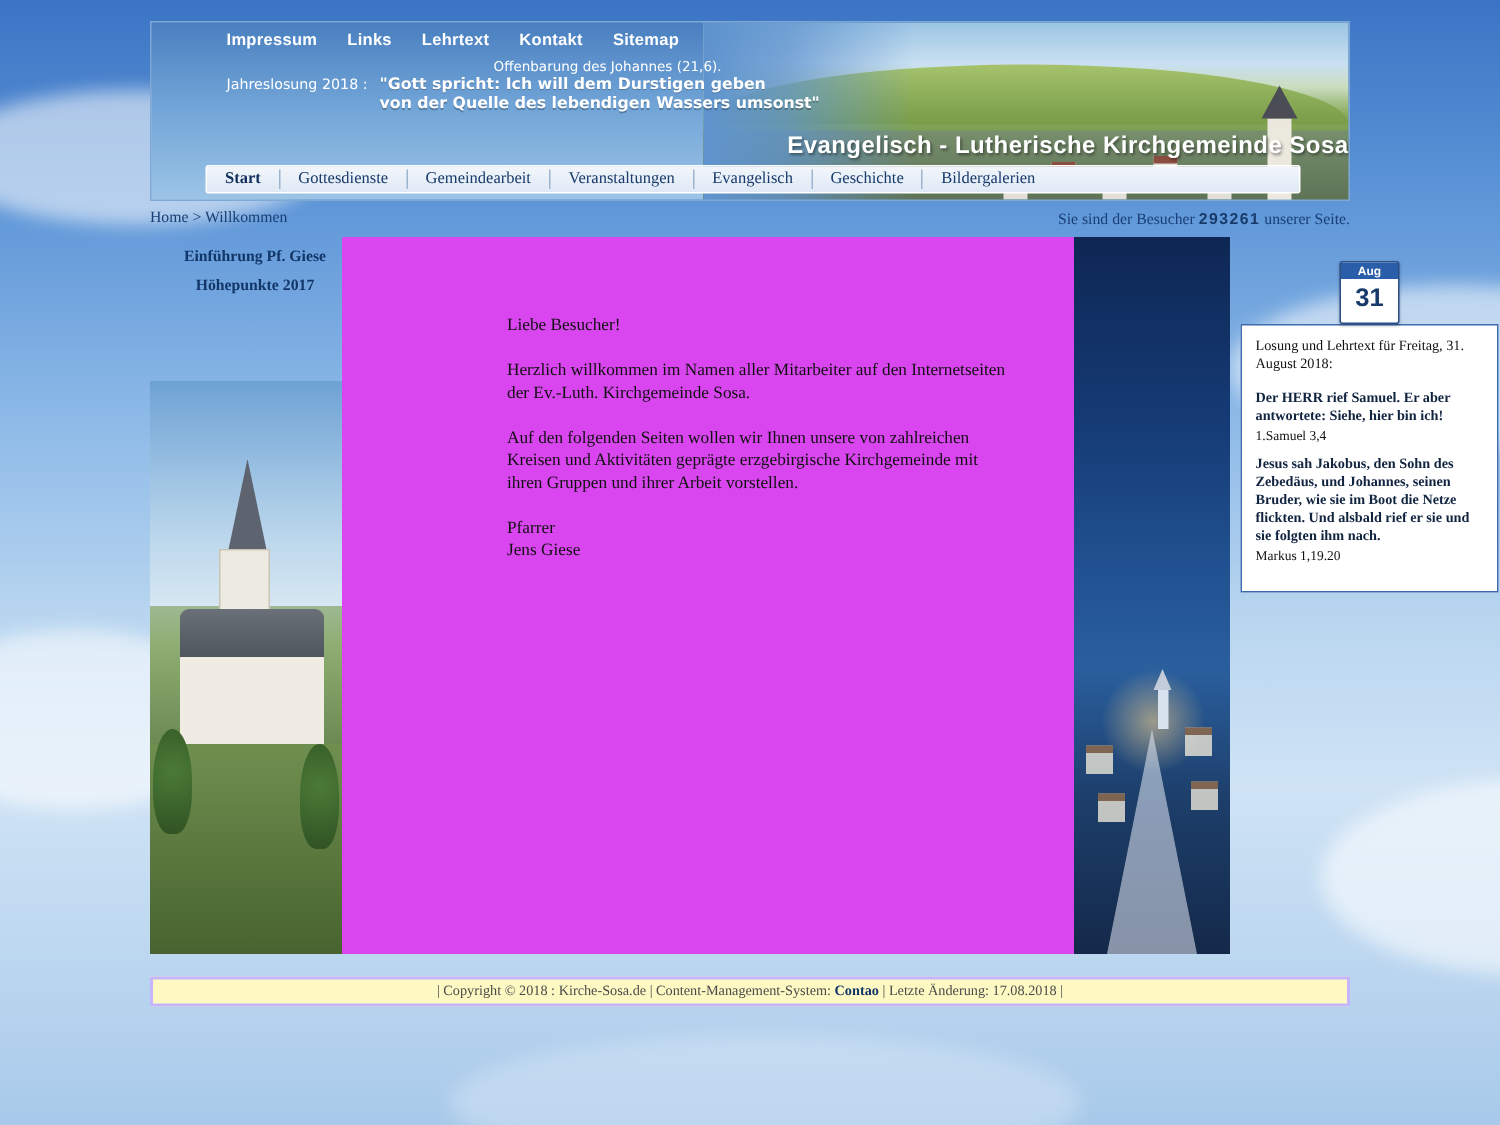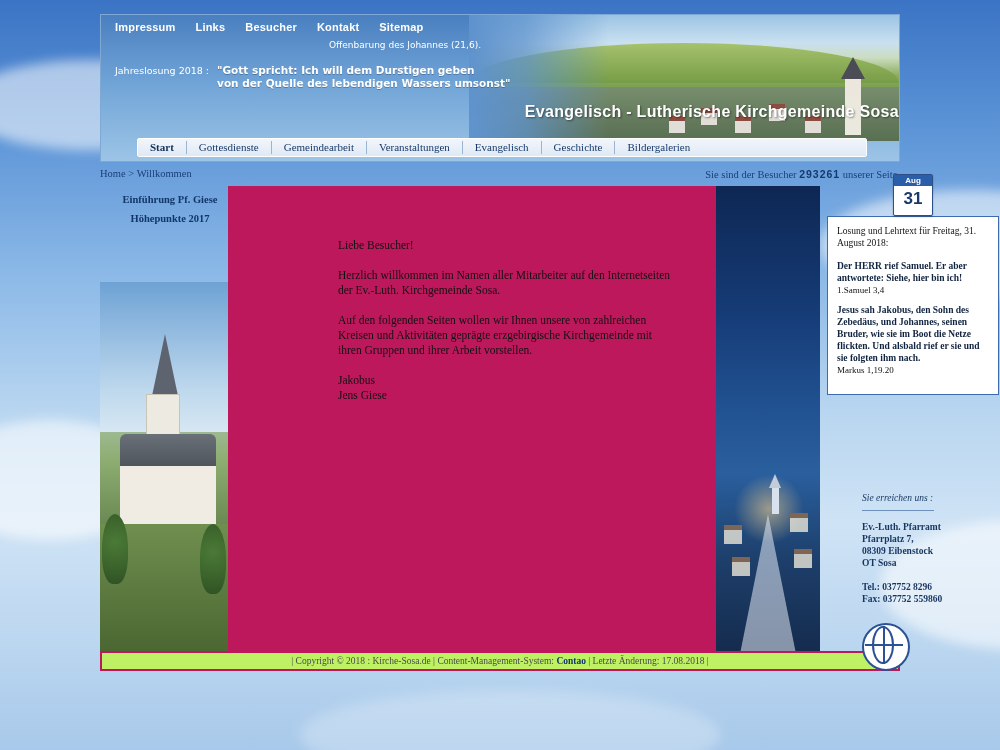--- a/index.html
+++ b/index.html
@@ -28,25 +28,26 @@
     position: absolute;
     left: 100px;
     top: 14px;
     width: 800px;
   }
 
   
   .header {
     position: relative;
     width: 800px;
-    height: 148px;
+    height: 120px;
     background: linear-gradient(to bottom, #4a7fc0 0%, #6fa3d6 45%, #9cc4e6 100%);
     overflow: hidden;
     border: 1px solid #7fa9d4;
     box-sizing: border-box;
+    padding-left: 36px;
   }
   .header-photo {
     position: absolute;
     right: 0;
     top: 0;
     width: 430px;
     height: 126px;
     background:
       linear-gradient(to bottom, #9fc7e6 0%, #cde3f2 22%, #cfe0c0 34%, #8fae5c 48%, #6e9443 64%, #567a35 78%, #3f5d26 100%);
     opacity: 0.97;
@@ -106,21 +107,21 @@
     font-family: "Liberation Sans", sans-serif;
     font-size: 11px;
     font-weight: bold;
     text-decoration: none;
     letter-spacing: 0.2px;
   }
 
   .jahreslosung {
     position: relative;
     z-index: 4;
-    margin: 21px 0 0 14px;
+    margin: 7px 0 0 14px;
     color: #ffffff;
     font-family: "DejaVu Sans", sans-serif;
     font-size: 9.5px;
     line-height: 12px;
     display: flex;
     align-items: flex-start;
   }
   .jl-label {
     font-size: 9.5px;
     white-space: nowrap;
@@ -271,21 +272,21 @@
     position:absolute; bottom: 80px; width: 26px; height: 70px;
     background: radial-gradient(circle at 50% 40%, #4b7a37, #2f5223);
     border-radius: 50% 50% 40% 40%;
   }
 
   .maincol {
     position: absolute;
     left: 128px; top: 0;
     width: 488px;
     height: 478px;
-    background: #be185d;
+    background: #d946ef;
   }
   .maincol .body-text {
     padding: 52px 40px 0 110px;
     font-family: "Liberation Serif", serif;
     font-size: 11.5px;
     color: #111111;
     line-height: 15px;
   }
   .maincol .body-text p { margin: 0 0 15px 0; }
 
@@ -416,22 +417,22 @@
     box-sizing: border-box;
   }
 
   
   .footer {
     position: absolute;
     left: 100px;
     top: 651px;
     width: 800px;
     height: 20px;
-    background: #bef264;
-    border: 2px solid #be185d;
+    background: #fef9c3;
+    border: 2px solid #c4b5fd;
     box-sizing: border-box;
     text-align: center;
     font-family: "Liberation Serif", serif;
     font-size: 9.5px;
     color: #4a4a4a;
     line-height: 16px;
   }
   .footer b { color: #123668; }
 </style>
 </head>
@@ -454,21 +455,21 @@
       <div class="house" style="left:266px;"></div>
       <div class="house" style="left:300px; bottom:20px;"></div>
       <div class="house" style="left:336px;"></div>
       <div class="church-tower"></div>
       <div class="fade-left"></div>
     </div>
 
     <div class="topnav">
       <a href="#">Impressum</a>
       <a href="#">Links</a>
-      <a href="#">Besucher</a>
+      <a href="#">Lehrtext</a>
       <a href="#">Kontakt</a>
       <a href="#">Sitemap</a>
     </div>
 
     <div class="jahreslosung">
       <span class="jl-label">Jahreslosung 2018 :</span>
       <span class="jl-quote">
         <span>"Gott spricht: Ich will dem Durstigen geben</span><br>
         <span>von der Quelle des lebendigen Wassers umsonst"</span>
       </span>
@@ -514,21 +515,21 @@
         <div class="lp-tree" style="left:2px;"></div>
         <div class="lp-tree" style="left:100px; bottom:70px;"></div>
       </div>
     </div>
 
     <div class="maincol">
       <div class="body-text">
         <p>Liebe Besucher!</p>
         <p>Herzlich willkommen im Namen aller Mitarbeiter auf den Internetseiten der Ev.-Luth. Kirchgemeinde Sosa.</p>
         <p>Auf den folgenden Seiten wollen wir Ihnen unsere von zahlreichen Kreisen und Aktivitäten geprägte erzgebirgische Kirchgemeinde mit ihren Gruppen und ihrer Arbeit vorstellen.</p>
-        <p style="margin-bottom:0;">Jakobus</p>
+        <p style="margin-bottom:0;">Pfarrer</p>
         <p>Jens Giese</p>
       </div>
     </div>
 
     <div class="midphoto">
       <div class="mp-glow"></div>
       <div class="mp-road"></div>
       <div class="mp-church"></div>
       <div class="mp-house" style="left:8px; bottom:120px;"></div>
       <div class="mp-house" style="left:74px; bottom:132px;"></div>
@@ -549,33 +550,18 @@
     <div class="block">
       <div class="verse">Der HERR rief Samuel. Er aber antwortete: Siehe, hier bin ich!</div>
       <div class="ref">1.Samuel 3,4</div>
     </div>
     <div class="block">
       <div class="verse">Jesus sah Jakobus, den Sohn des Zebedäus, und Johannes, seinen Bruder, wie sie im Boot die Netze flickten. Und alsbald rief er sie und sie folgten ihm nach.</div>
       <div class="ref">Markus 1,19.20</div>
     </div>
   </div>
 
-  <div class="contact">
-    <div class="c-title">Sie erreichen uns :</div>
-    <hr>
-    <div class="c-addr">
-      <div>Ev.-Luth. Pfarramt</div>
-      <div>Pfarrplatz 7,</div>
-      <div>08309 Eibenstock</div>
-      <div>OT Sosa</div>
-    </div>
-    <div class="c-phone">Tel.: 037752 8296</div>
-    <div class="c-phone">Fax: 037752 559860</div>
-    <div class="globe">
-      <div class="ring"></div>
-    </div>
-  </div>
 
 </div>
 
 <div class="footer">
   <span>| Copyright © 2018 : Kirche-Sosa.de | Content-Management-System: </span><b>Contao</b><span> | Letzte Änderung: 17.08.2018 |</span>
 </div>
 
 </body></html>

